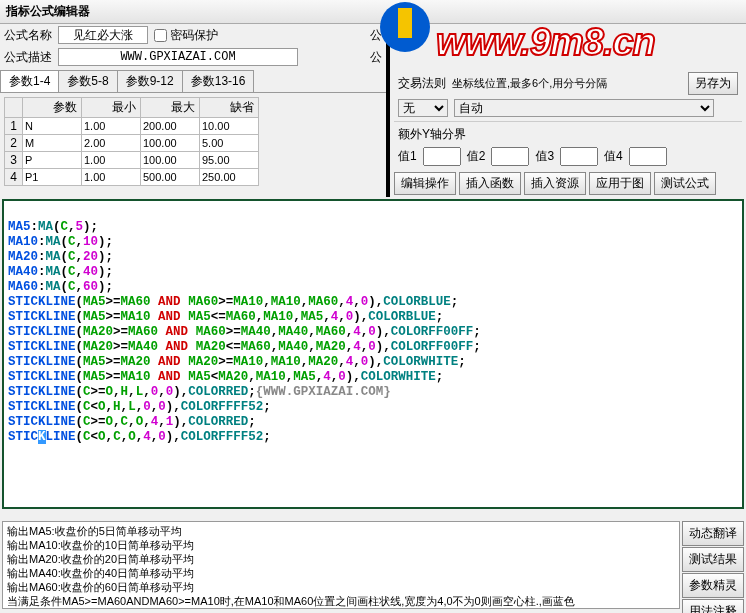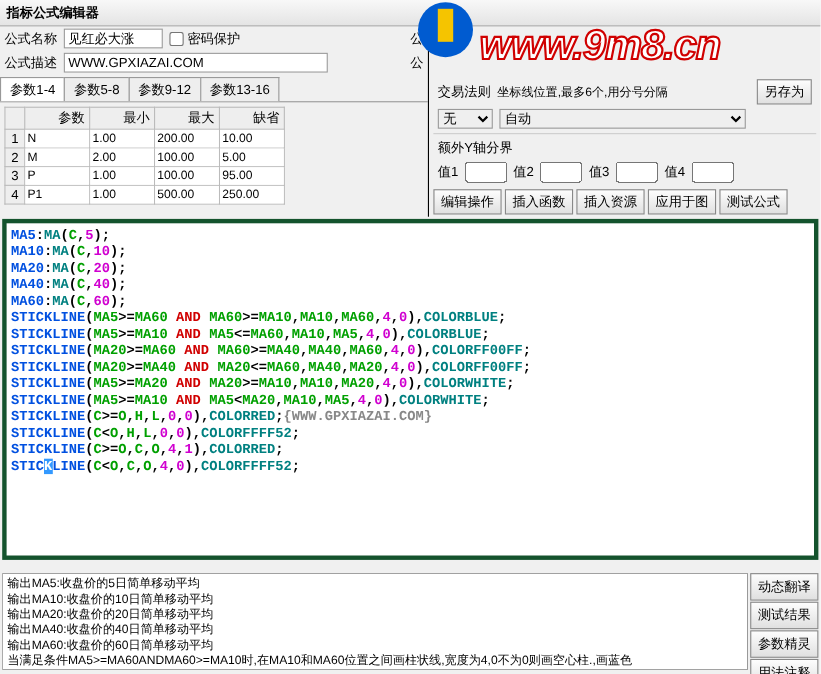--- a/index.html
+++ b/index.html
@@ -1,37 +1,37 @@
 <!DOCTYPE html>
 <html><head>
 <meta charset="utf-8">
 <style>
 * { box-sizing: border-box; margin: 0; padding: 0; }
 body { font-family: "Microsoft YaHei", SimSun, sans-serif; font-size: 12px; background: #f0f0f0; width: 746px; height: 613px; overflow: hidden; position: relative; }
 .titlebar { background: linear-gradient(#f8f8f8,#e4e4e4); border-bottom: 1px solid #aaa; padding: 3px 6px; font-weight: bold; }
 .row { display: flex; align-items: center; padding: 2px 4px; gap: 6px; }
 .lbl { white-space: nowrap; }
-input[type=text].fld { border: 1px solid #999; background: #fff; font-size: 12px; padding: 1px 3px; height: 18px; }
+input[type=text].fld { border: 1px solid #999; background: #fff; font-size: 12px; padding: 1px 3px; height: 18px; text-align: center; }
 input[type=checkbox] { vertical-align: middle; }
 .top-area { display: flex; }
-.top-left { flex: 0 0 390px; border-right: 1px solid #000000; }
+.top-left { flex: 0 0 390px; border-right: 4px solid #000000; }
 .top-right { flex: 1; padding: 2px 4px; position: relative; }
 .tabs { display: flex; border-bottom: 1px solid #999; margin-top: 2px; }
 .tab { border: 1px solid #999; border-bottom: none; padding: 2px 8px; background: #eee; margin-right: -1px; cursor: pointer; }
 .tab.active { background: #fff; }
 .param-table { border-collapse: collapse; margin: 4px; }
 .param-table th, .param-table td { border: 1px solid #bbb; padding: 0; font-weight: normal; }
 .param-table th { background: #eee; padding: 1px 4px; text-align: right; }
 .param-table td input { border: none; width: 58px; height: 16px; font-size: 11px; padding: 0 2px; }
 .param-table td.idx { width: 18px; text-align: center; background: #eee; }
 select.sel { border: 1px solid #999; font-size: 12px; height: 18px; }
 .btn { border: 1px solid #888; background: linear-gradient(#fdfdfd,#e0e0e0); padding: 2px 6px; font-size: 12px; cursor: pointer; white-space: nowrap; }
 .right-btns { display: flex; gap: 3px; margin-top: 4px; flex-wrap: wrap; }
 .small-inp { width: 38px; }
-.code-area { background: #fff; border: 4px solid #14532d; margin: 2px; height: 310px; overflow: auto; font-family: "Courier New", monospace; font-size: 12.5px; font-weight: bold; padding: 4px 4px; line-height: 15px; white-space: pre; }
+.code-area { background: #fff; border: 2px solid #14532d; margin: 2px; height: 310px; overflow: auto; font-family: "Courier New", monospace; font-size: 12.5px; font-weight: bold; padding: 19px 4px; line-height: 15px; white-space: pre; }
 .kw-blue { color: #0050e0; }
 .kw-teal { color: #008080; }
 .kw-green { color: #00a000; }
 .kw-num { color: #d000d0; }
 .kw-red { color: #d00000; }
 .kw-gray { color: #888; }
 .bottom-wrap { display: flex; margin: 12px 2px; }
 .output-area { flex: 1; background: #fff; border: 1px solid #999; height: 88px; overflow: auto; font-size: 11px; padding: 2px 4px; line-height: 14px; }
 .side-btns { display: flex; flex-direction: column; gap: 1px; margin-left: 2px; }
 .side-btns .btn { width: 62px; text-align: center; padding: 3px 2px; }
@@ -55,21 +55,21 @@
   <div class="top-left">
     <div class="row">
       <span class="lbl">公式名称</span>
       <input type="text" class="fld" style="width: 90px;" value="见红必大涨">
       <label><input type="checkbox" style=""> <span>密码保护</span></label>
       <span style="flex:1"></span>
       <span class="lbl">公</span>
     </div>
     <div class="row">
       <span class="lbl">公式描述</span>
-      <input type="text" class="fld" style="width: 240px;" value="WWW.GPXIAZAI.COM">
+      <input type="text" class="fld" style="width: 240px; font-family: Liberation Mono, monospace;" value="WWW.GPXIAZAI.COM">
       <span style="flex:1"></span>
       <span class="lbl">公</span>
     </div>
     <div class="tabs" id="param-tabs">
         <div class="tab active">参数1-4</div>
         <div class="tab">参数5-8</div>
         <div class="tab">参数9-12</div>
         <div class="tab">参数13-16</div>
       </div>
     <table class="param-table">
@@ -118,21 +118,21 @@
   <div class="top-right">
     <div style="height:44px"></div>
     <div class="row">
       <span class="lbl">交易法则</span>
       <span class="lbl" style="font-size:11px">坐标线位置,最多6个,用分号分隔</span>
       <span style="flex:1"></span>
       <button class="btn">另存为</button>
     </div>
     <div class="row">
       <select class="sel" style="width:50px"><option>无</option></select>
-      <select class="sel" style="width:224px"><option>自动</option></select>
+      <select class="sel" style="width:260px"><option>自动</option></select>
     </div>
     <div class="hr"></div>
     <div class="row">
       <span class="lbl">额外Y轴分界</span>
     </div>
     <div class="row">
       <span class="lbl">值1</span>
         <input class="fld small-inp" style="">
       <span class="lbl">值2</span>
         <input class="fld small-inp" style="">

